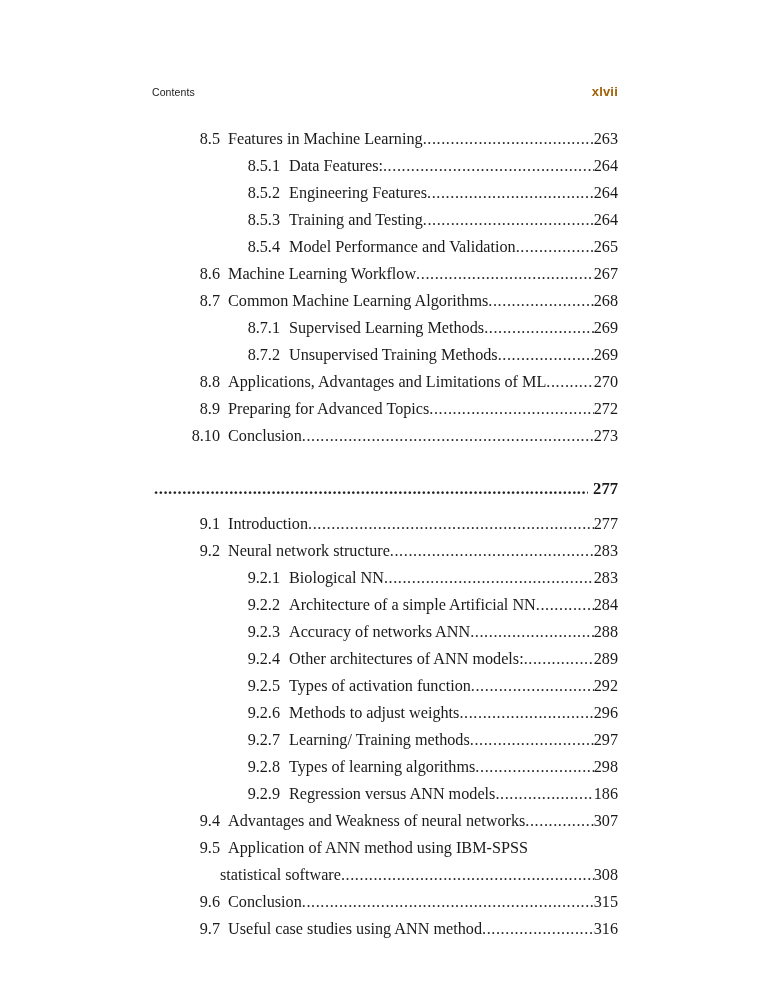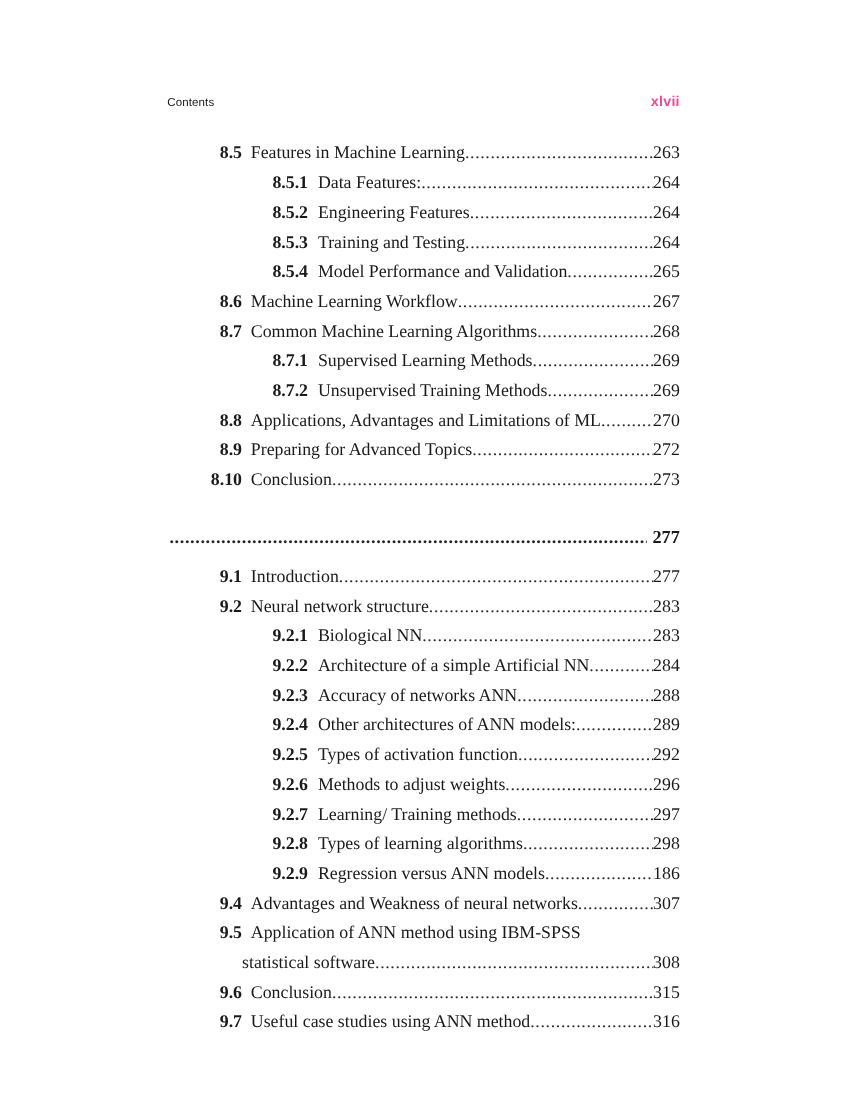--- a/index.html
+++ b/index.html
@@ -39,21 +39,21 @@
     font-family: "Liberation Sans", sans-serif;
     font-size: 10.5px;
     letter-spacing: 0.1px;
     color: #1c1c1c;
   }
   .running-head .rh-right {
     font-family: "Liberation Sans", sans-serif;
     font-size: 13px;
     font-weight: bold;
     letter-spacing: 0.2px;
-    color: #ec4899;
+    color: #a16207;
   }
 
   
   .toc {
     position: absolute;
     left: 152px;
     top: 126px;
     width: 466px;
   }
 
@@ -63,21 +63,20 @@
     font-size: 16.2px;
     line-height: 27px;
     color: #1a1a1a;
     white-space: nowrap;
   }
 
   .entry-num {
     flex: 0 0 auto;
     text-align: right;
     padding-right: 8px;
-    font-weight: bold;
   }
   .entry-title {
     flex: 0 0 auto;
     white-space: nowrap;
   }
   .entry-leader {
     flex: 1 1 auto;
     overflow: hidden;
     white-space: nowrap;
     margin: 0 0px;

